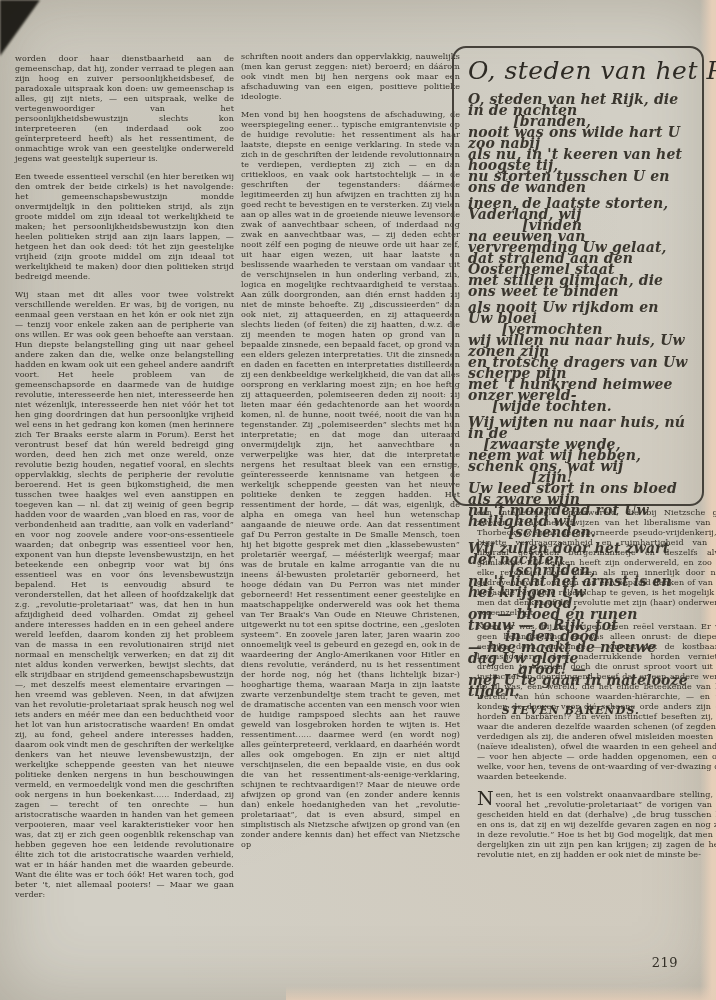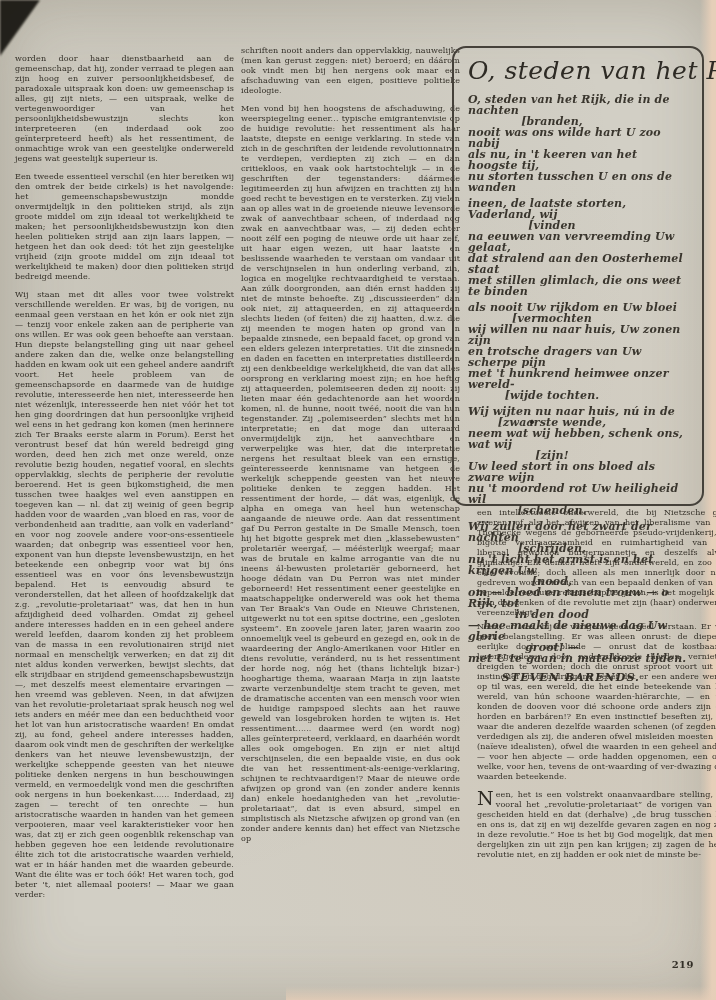--- a/index.html
+++ b/index.html
@@ -28,48 +28,48 @@
   .col {
     position:absolute; text-align:justify; color:#332f27;
     font-size:8px; line-height:10px; letter-spacing:0.12px;
   }
   .col p { margin:0 0 4px 0; }
   .col p.gap-top { margin-top:8px; }
   .col p.dropcap::first-letter {
     float:left; font-size:19px; line-height:15px; padding:1px 2px 0 0; color:#2c2922;
   }
   .col-left  { left:15px;  top:54px;  width:219px; }
-  .col-mid   { left:241px; top:46px;  width:219px; }
+  .col-mid   { left:241px; top:52px;  width:219px; }
   .col-right { left:477px; top:508px; width:254px; }
   .poem-box {
     position:absolute; left:452px; top:46px; width:252px; height:460px;
     border:2px solid #45413a; border-radius:14px; box-sizing:border-box;
     padding:8px 14px 6px 14px;
   }
   .poem-title {
     font-style:italic; font-size:25px; color:#2e2b25; margin:0 0 9px 0;
     letter-spacing:0.5px; white-space:nowrap;
   }
   .poem-line {
-    font-style:italic; font-weight:bold; font-size:11px; line-height:11px;
+    font-style:italic; font-weight:bold; font-size:14px; line-height:11px;
     color:#3a362e; letter-spacing:0.15px;
   }
   .poem-line.r { text-align:center; padding-right:52px; }
   .stanza-gap { height:5px; }
   .poem-author {
     font-style:italic; font-weight:bold; font-size:11px; letter-spacing:1.1px;
     color:#332f27; text-align:right; padding-right:48px; margin-top:7px;
   }
   .ink-spot {
     position:absolute; left:530px; top:420px; width:4px; height:4px;
     background:#23201a; border-radius:1px; transform:rotate(45deg); opacity:0.85;
   }
   .page-number {
-    position:absolute; right:22px; bottom:30px;
-    font-weight:bold; font-size:10px; color:#332f27; letter-spacing:0.5px;
+    position:absolute; right:38px; bottom:30px;
+    font-weight:normal; font-size:13px; color:#332f27; letter-spacing:0.5px;
   }
 </style>
 </head>
 <body>
 
 <div class="page">
   <div class="corner-shadow"></div>
   <div class="edge-right"></div>
   <div class="edge-bottom"></div>
 

